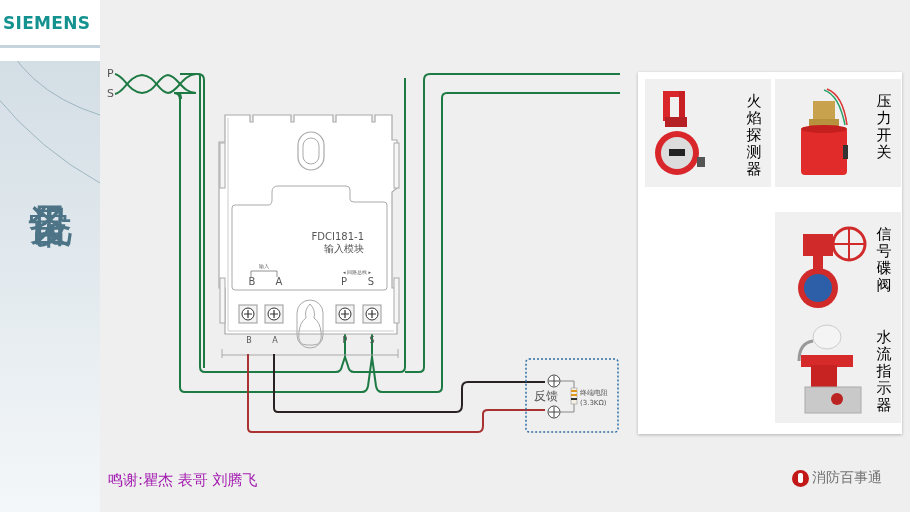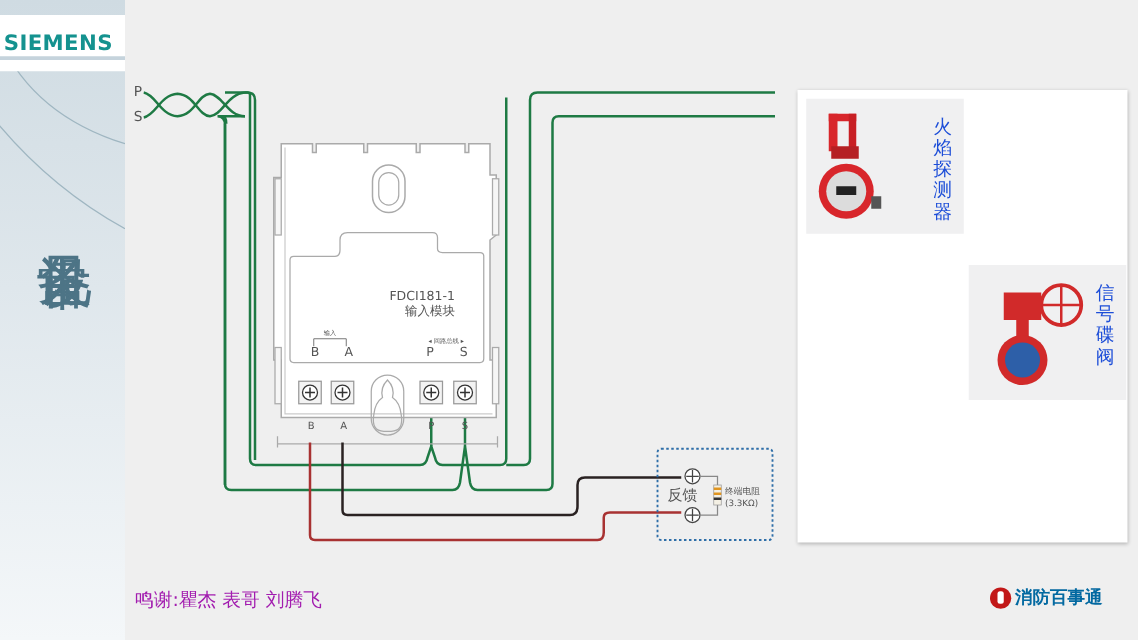--- a/index.html
+++ b/index.html
@@ -1,34 +1,34 @@
 <!DOCTYPE html>
 <html><head>
 <meta charset="utf-8">
 <style>
   html, body { margin:0; padding:0; }
   body { width:910px; height:512px; position:relative; overflow:hidden; background:#efefef; font-family:"DejaVu Sans", sans-serif; }
   #left-panel { position:absolute; left:0; top:0; width:100px; height:512px; background:linear-gradient(#cfdbe2 0%, #dfe7ec 45%, #f4f7f9 100%); overflow:hidden; }
-  #logo-area { position:absolute; left:0; top:12px; width:100px; height:45px; background:#ffffff; }
+  #logo-area { position:absolute; left:0; top:0; width:100px; height:61px; background:#ffffff; }
   #logo { position:absolute; left:3px; top:13px; font-family:"DejaVu Sans", sans-serif; font-weight:bold; font-size:17px; color:#14928f; letter-spacing:0.3px; }
   #logo-rule { position:absolute; left:0; top:45px; width:100px; height:3px; background:#c5d3dc; }
   #logo-rule2 { position:absolute; left:0; top:50px; width:100px; height:2px; background:#ffffff; }
   #arcs { position:absolute; left:0; top:0; }
   #vertical-title { position:absolute; left:20px; top:170px; width:60px; font-size:44px; line-height:57px; color:#4d7486; text-align:center; writing-mode:vertical-rl; font-family:"DejaVu Sans", sans-serif; font-weight:300; }
   #diagram { position:absolute; left:100px; top:0; }
   .lbl { font-family:"DejaVu Sans", sans-serif; fill:#555; }
   #devices { position:absolute; left:638px; top:72px; width:264px; height:362px; background:#ffffff; box-shadow:0 1px 3px rgba(0,0,0,0.25); }
   .device { position:absolute; width:126px; height:108px; background:#f0f0f1; }
-  .device-name { position:absolute; right:8px; top:14px; width:18px; font-size:15px; line-height:17px; color:#1d4ed8; text-align:center; word-break:break-all; }
+  .device-name { position:absolute; right:8px; top:14px; width:18px; font-size:15px; line-height:17px; color:#000000; text-align:center; word-break:break-all; }
   .device-img { position:absolute; left:4px; top:6px; width:92px; height:96px; }
   #credits { position:absolute; left:108px; top:471px; font-size:15px; color:#a21caf; }
   #brand { position:absolute; left:792px; top:468px; height:20px; display:flex; align-items:center; }
   #brand-icon { width:17px; height:17px; border-radius:50%; background:#c21818; position:relative; margin-right:3px; }
   #brand-icon::after { content:""; position:absolute; left:6px; top:3px; width:5px; height:10px; background:#fff; border-radius:2px; }
-  #brand-text { font-size:14px; font-weight:bold; color:#0369a1; }
+  #brand-text { font-size:14px; font-weight:normal; color:#737373; }
 </style>
 </head>
 <body>
 
 <div id="left-panel">
   <svg id="arcs" width="100" height="512">
     <path d="M-5 20 Q 20 90 100 115" fill="none" stroke="#9fb6c1" stroke-width="1"></path>
     <path d="M-5 95 Q 40 150 100 183" fill="none" stroke="#9fb6c1" stroke-width="1"></path>
   </svg>
   <div id="logo-area">
@@ -154,30 +154,53 @@
       <rect x="14" y="6" width="7" height="30" fill="#d8262b"></rect>
       <rect x="30" y="6" width="6" height="30" fill="#c81f24"></rect>
       <rect x="16" y="32" width="22" height="10" fill="#b52024"></rect>
       <circle cx="28" cy="68" r="22" fill="#d8262b"></circle>
       <circle cx="28" cy="68" r="16" fill="#dcdcdc"></circle>
       <rect x="20" y="64" width="16" height="7" fill="#222"></rect>
       <rect x="48" y="72" width="8" height="10" fill="#555"></rect>
     </svg>
     <div class="device-name">火焰探测器</div>
   </div>
+  <div class="device" style="left:137px;top:7px;">
+    <svg class="device-img" viewBox="0 0 92 96">
+      <path d="M45 5 Q 60 10 66 40" fill="none" stroke="#2aa36a" stroke-width="1.5"></path>
+      <path d="M48 4 Q 64 10 68 40" fill="none" stroke="#d33" stroke-width="1.5"></path>
+      <rect x="34" y="16" width="22" height="22" fill="#c9a24e"></rect>
+      <rect x="30" y="34" width="30" height="10" fill="#b8913f"></rect>
+      <rect x="22" y="42" width="46" height="48" rx="4" fill="#e12a2a"></rect>
+      <ellipse cx="45" cy="44" rx="23" ry="4" fill="#c41f1f"></ellipse>
+      <rect x="64" y="60" width="5" height="14" fill="#333"></rect>
+    </svg>
+    <div class="device-name">压力开关</div>
+  </div>
   <div class="device" style="left:137px;top:140px;">
     <svg class="device-img" viewBox="0 0 92 96">
       <circle cx="70" cy="26" r="16" fill="none" stroke="#d12a2a" stroke-width="3"></circle>
       <path d="M70 10 V 42 M54 26 H 86" stroke="#d12a2a" stroke-width="2"></path>
       <rect x="24" y="16" width="30" height="22" fill="#d12a2a"></rect>
       <rect x="34" y="38" width="10" height="18" fill="#d12a2a"></rect>
       <circle cx="39" cy="70" r="20" fill="#d12a2a"></circle>
       <circle cx="39" cy="70" r="14" fill="#2d5fa8"></circle>
     </svg>
     <div class="device-name">信号碟阀</div>
   </div>
+  <div class="device" style="left:137px;top:243px;">
+    <svg class="device-img" viewBox="0 0 92 96">
+      <ellipse cx="48" cy="16" rx="14" ry="12" fill="#f4f4f4" stroke="#ccc"></ellipse>
+      <path d="M20 40 Q 20 22 34 20" fill="none" stroke="#999" stroke-width="3"></path>
+      <rect x="22" y="34" width="52" height="12" fill="#d62a2a"></rect>
+      <rect x="32" y="44" width="26" height="28" fill="#c72323"></rect>
+      <rect x="26" y="66" width="56" height="26" fill="#c9c9c9" stroke="#aaa"></rect>
+      <circle cx="58" cy="78" r="6" fill="#b22"></circle>
+    </svg>
+    <div class="device-name">水流指示器</div>
+  </div>
 </div>
 
 <div id="credits">鸣谢:瞿杰   表哥   刘腾飞</div>
 <div id="brand">
   <div id="brand-icon"></div>
   <span id="brand-text">消防百事通</span>
 </div>
 
 </body></html>

